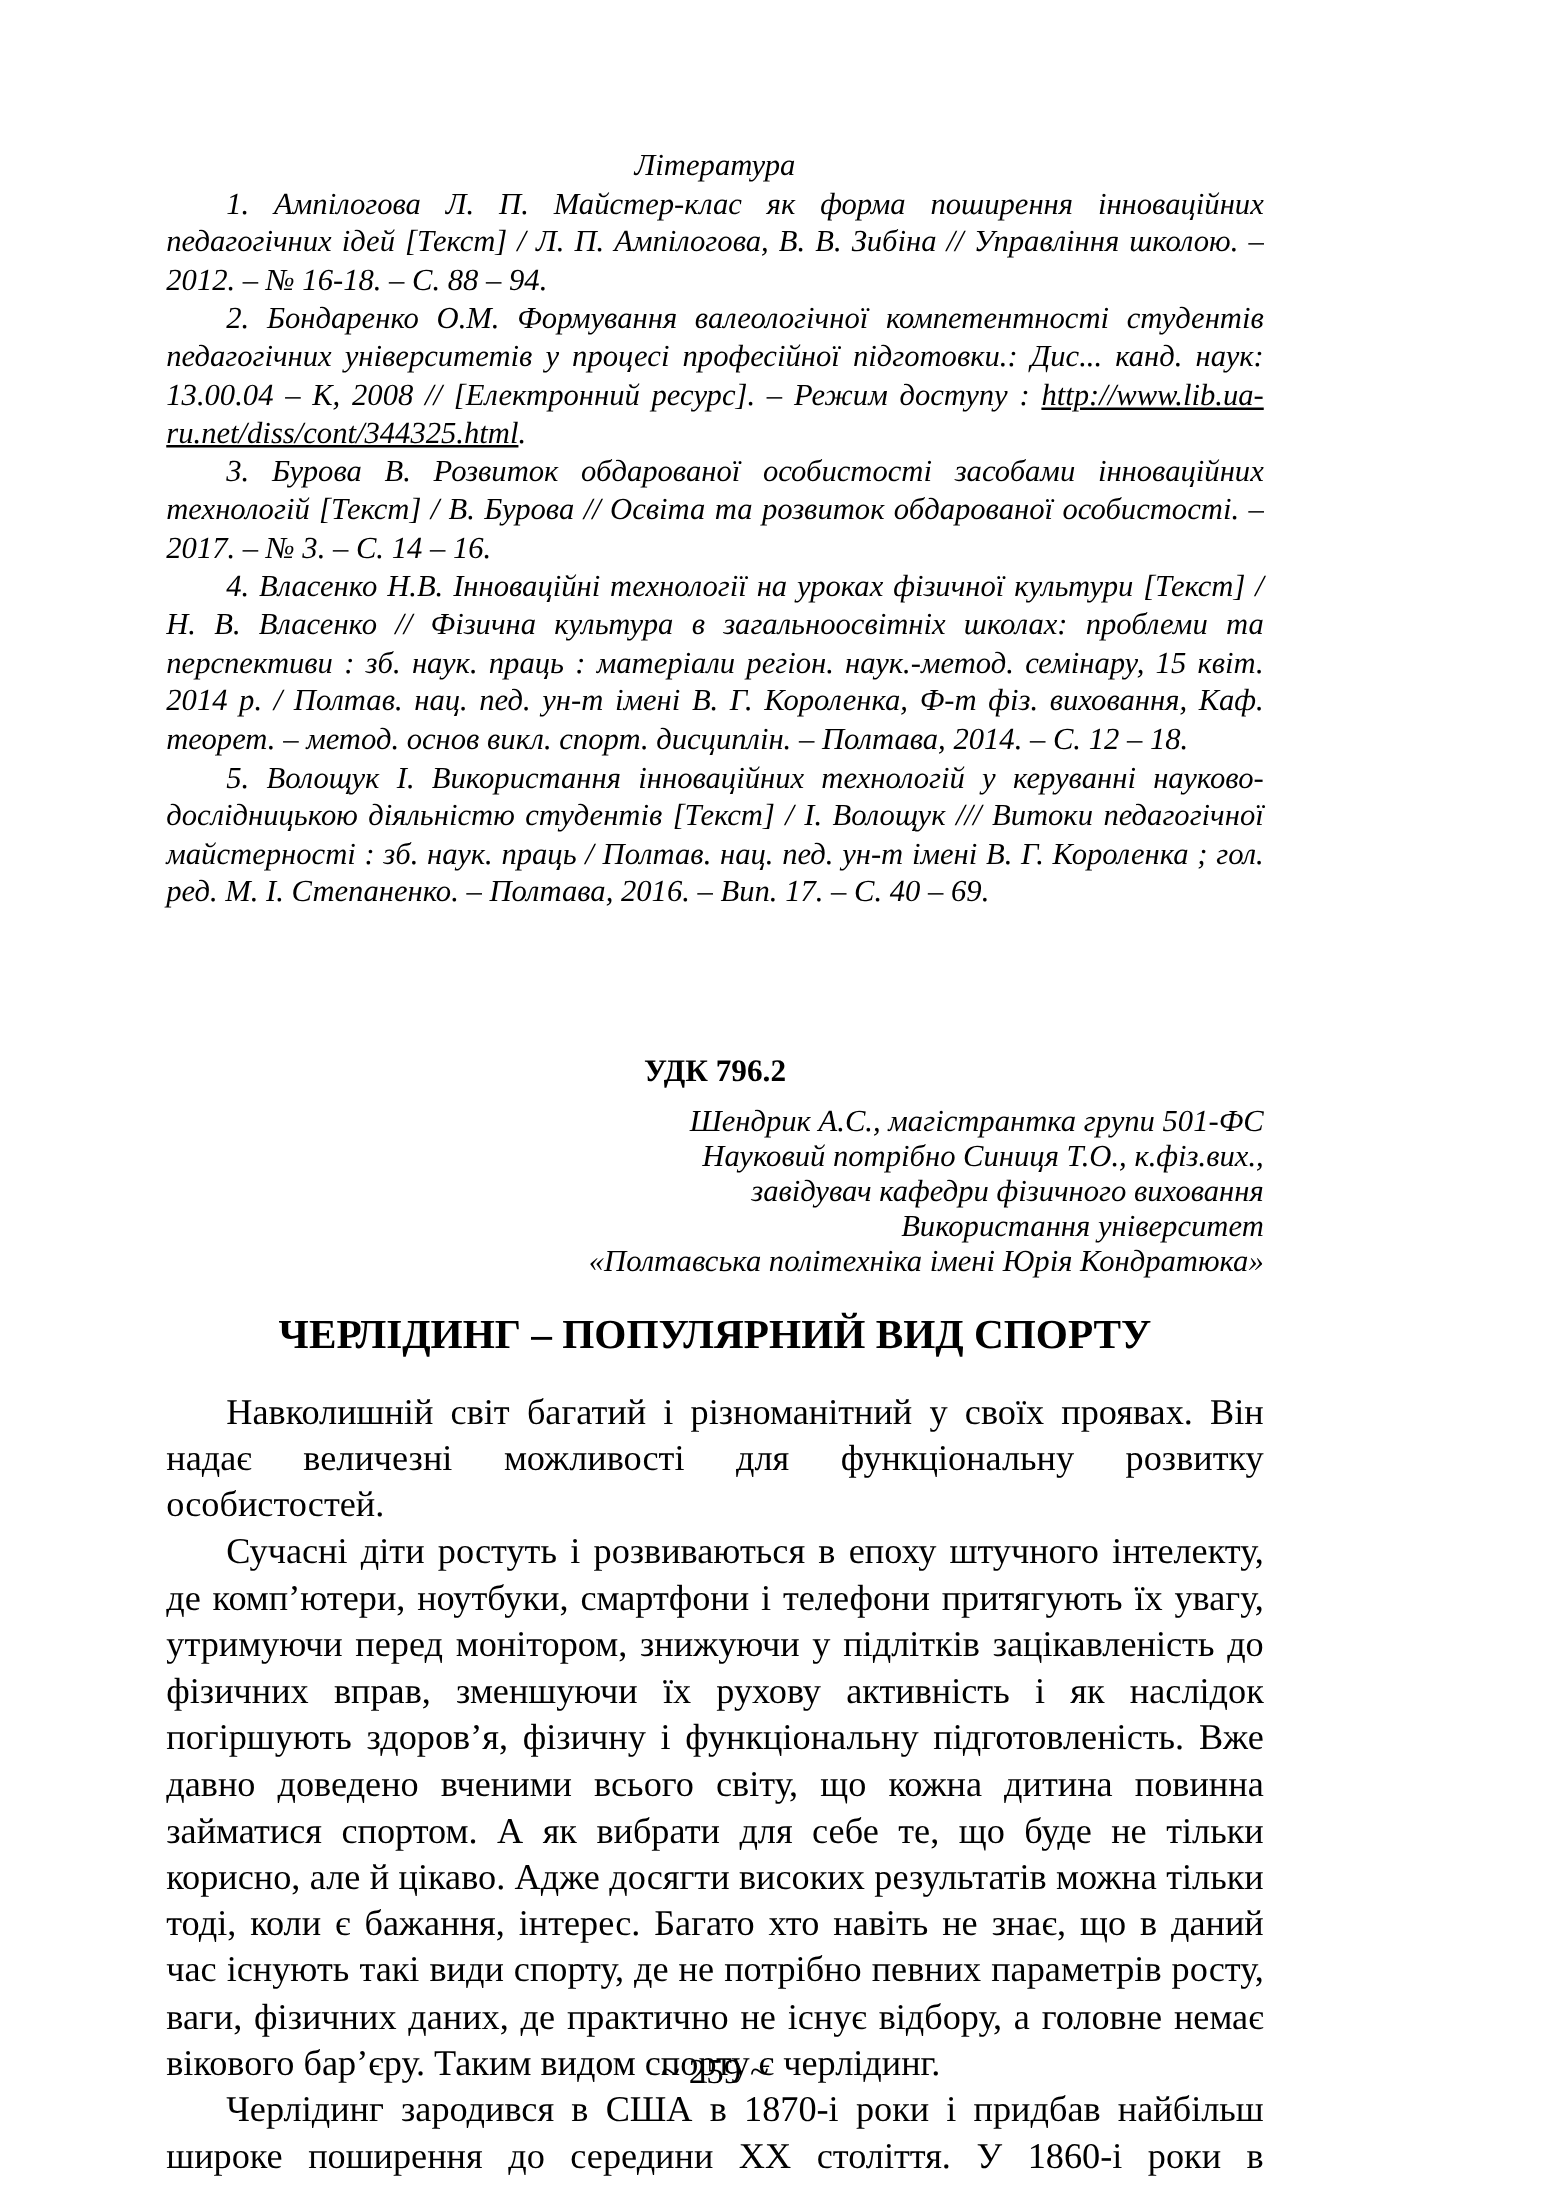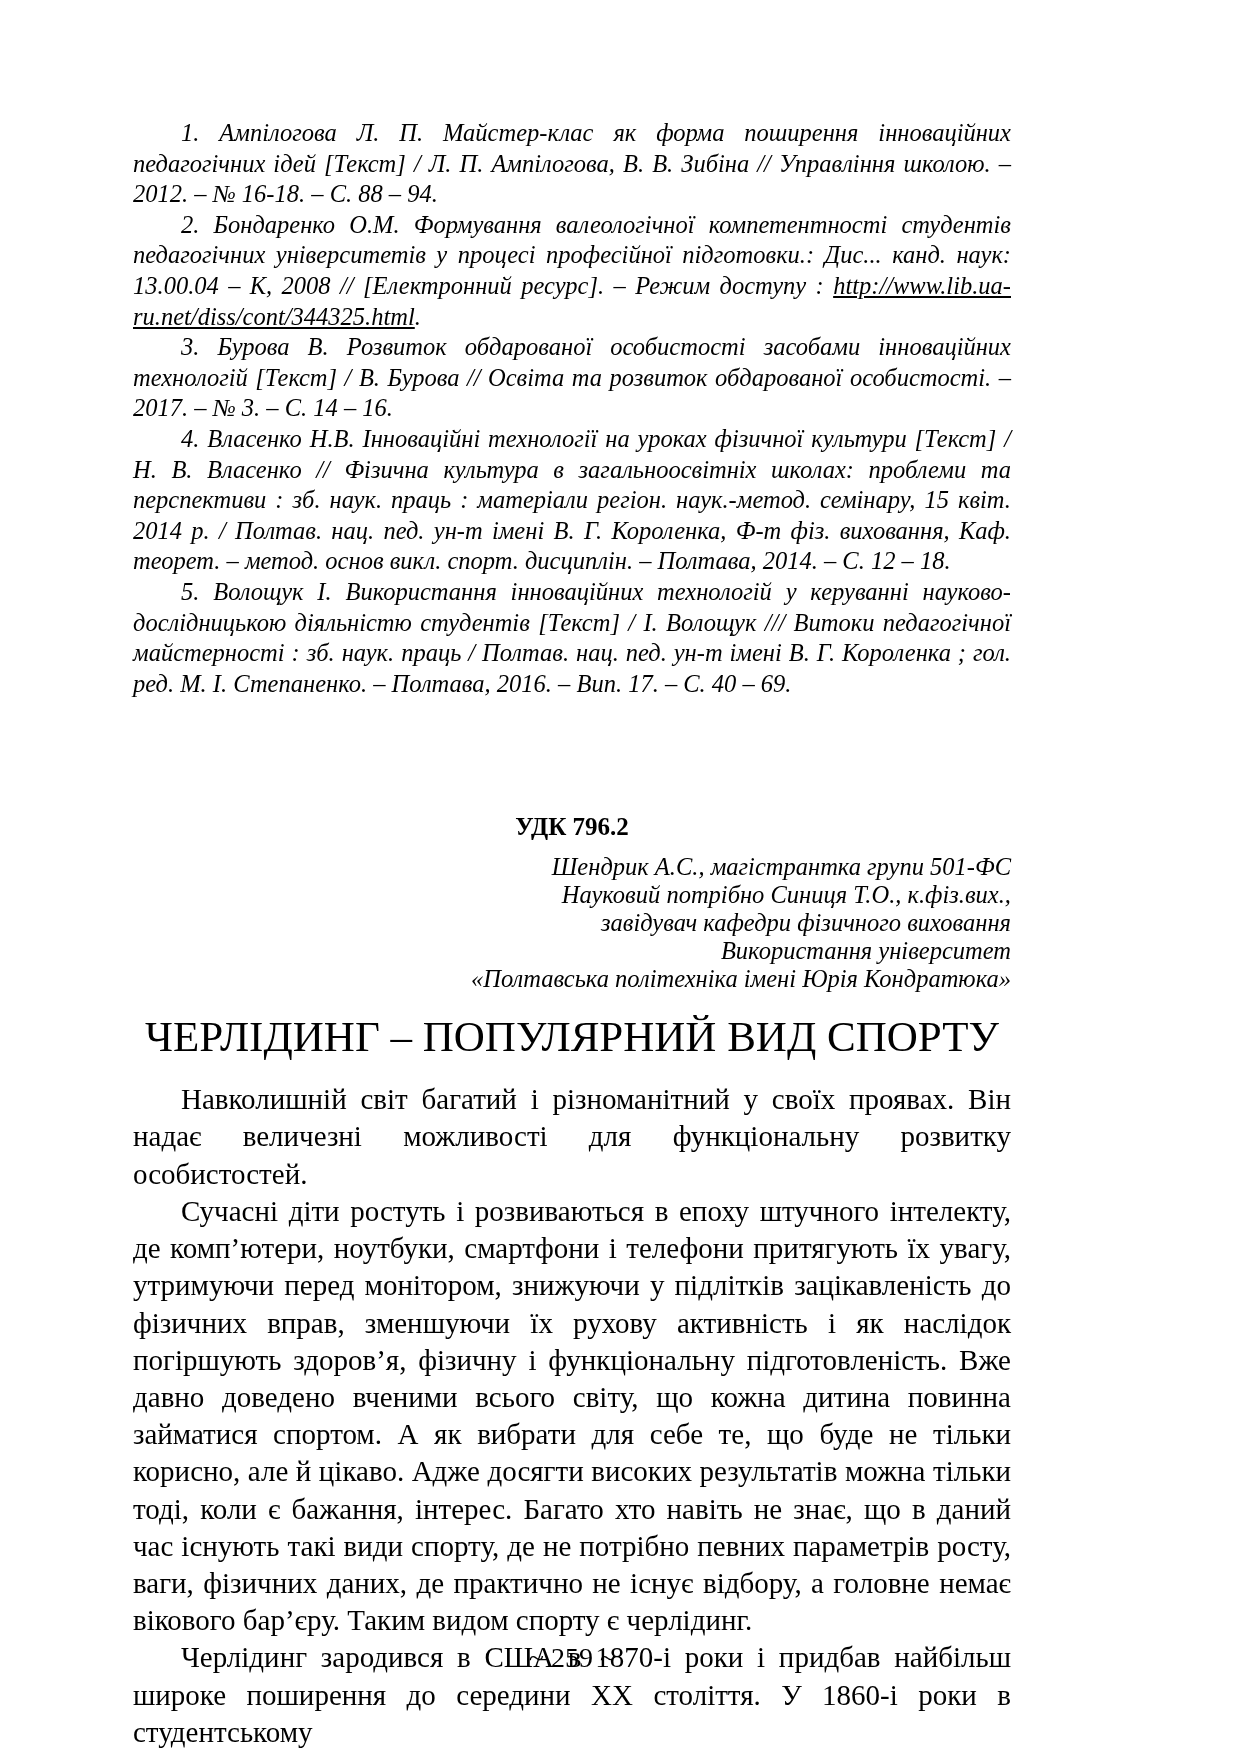--- a/index.html
+++ b/index.html
@@ -57,22 +57,22 @@
     text-align: right;
     font-style: italic;
     font-size: 24.5px;
     line-height: 28px;
   }
   .author-line { white-space: nowrap; font-family: Liberation Serif, serif; }
   
   .article-title {
     margin: 24px 0 0 0;
     text-align: center;
-    font-weight: normal;
-    font-size: 43px;
+    font-weight: bold;
+    font-size: 33px;
     line-height: 40px;
   }
   .body-text {
     margin-top: 24px;
     font-size: 29px;
     line-height: 37.2px;
   }
   .body-text p {
     margin: 0;
     text-align: justify;
@@ -88,20 +88,21 @@
     font-size: 28px;
   }
 </style>
 </head>
 <body>
 
 <div class="page">
   <div class="content">
 
     <div class="refs">
+      <p class="refs-heading">Література</p>
       <p class="ref"><span>1.  Ампілогова Л. П. Майстер-клас як форма поширення інноваційних педагогічних ідей [Текст] / Л. П. Ампілогова, В. В. Зибіна // Управління школою. – 2012. – № 16-18. – С. 88 – 94.</span></p>
       <p class="ref"><span>2. Бондаренко О.М.  Формування валеологічної компетентності студентів педагогічних університетів у процесі професійної підготовки.: Дис... канд. наук: 13.00.04 – К, 2008 // [Електронний ресурс]. – Режим доступу : </span><span class="ref-link">http://www.lib.ua-ru.net/diss/cont/344325.html</span><span>.</span></p>
       <p class="ref"><span>3. Бурова В.  Розвиток обдарованої особистості засобами інноваційних технологій [Текст] / В. Бурова // Освіта та розвиток обдарованої особистості. – 2017. – № 3. – С. 14 – 16.</span></p>
       <p class="ref"><span>4. Власенко Н.В.  Інноваційні технології на уроках фізичної культури [Текст] / Н. В. Власенко // Фізична культура в загальноосвітніх школах: проблеми та перспективи : зб. наук. праць : матеріали регіон. наук.-метод. семінару, 15 квіт. 2014 р. / Полтав. нац. пед. ун-т імені В. Г. Короленка, Ф-т фіз. виховання, Каф. теорет. – метод. основ викл. спорт. дисциплін. – Полтава, 2014. – С. 12 – 18.</span></p>
       <p class="ref"><span>5. Волощук І. Використання інноваційних технологій у керуванні науково-дослідницькою діяльністю студентів [Текст] / І. Волощук /// Витоки педагогічної майстерності : зб. наук. праць / Полтав. нац. пед. ун-т імені В. Г. Короленка ; гол. ред. М. І. Степаненко. – Полтава, 2016. – Вип. 17. – С. 40 – 69.</span></p>
     </div>
 
     <div class="udk">УДК 796.2</div>
 
     <div class="authors">

